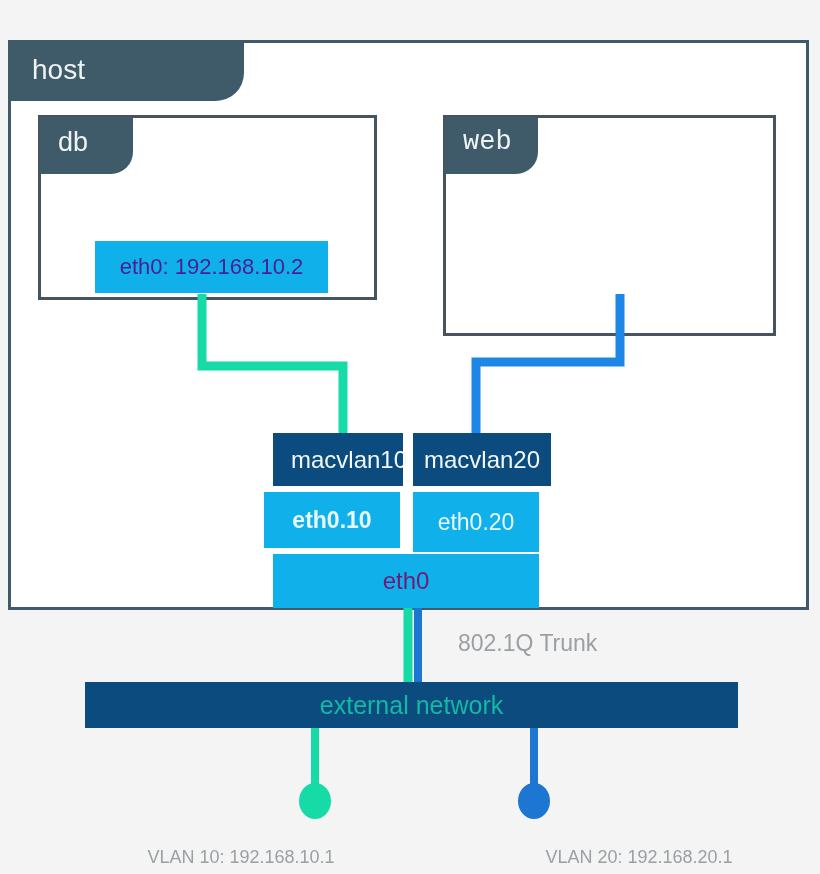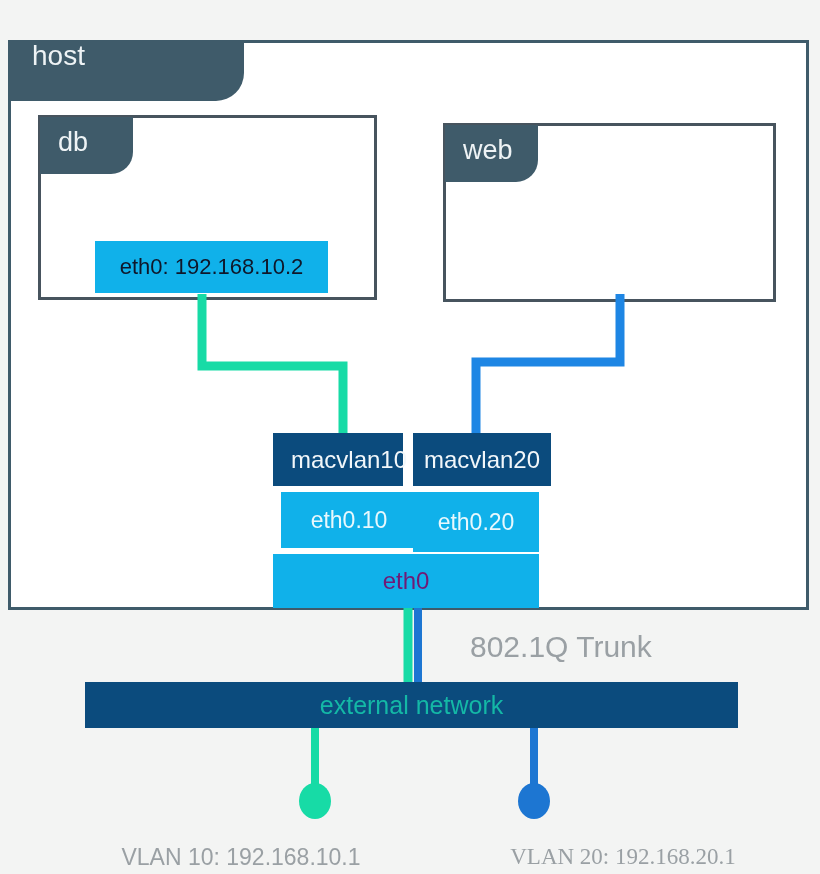--- a/index.html
+++ b/index.html
@@ -20,91 +20,91 @@
   .tab{
     background:var(--slate,#3f5b6a);
     color:#eef3f5;
     display:flex;align-items:flex-start;
     box-sizing:border-box;
     z-index:2;
   }
   .host-tab{
     left:8px;top:40px;width:236px;height:61px;
     border-bottom-right-radius:28px;
-    padding:0 0 0 24px;
+    padding:14px 0 0 24px;
     font-size:28px;
   }
   
   .node-box{
     background:var(--white,#ffffff);
     border:3px solid var(--box-border,#47545e);
     z-index:3;
   }
   .db-box{left:38px;top:115px;width:339px;height:185px;}
-  .web-box{left:443px;top:123px;width:333px;height:179px;}
+  .web-box{left:443px;top:115px;width:333px;height:221px;font-family:Liberation Mono, monospace;}
   .node-tab{
     width:93px;height:57px;
     border-bottom-right-radius:22px;
     padding:10px 4px 0 18px;
     font-size:27px;
     position:absolute;left:-1px;top:-1px;
   }
   
   .iface{
     background:var(--cyan,#10b1ea);
-    color:#0f172a;
+    color:#4c1d95;
     display:flex;align-items:center;justify-content:center;
     font-size:22px;
     z-index:10;
   }
   .iface-db{left:54px;top:123px;width:233px;height:52px;position:absolute;}
   .iface-web{left:49px;top:123px;width:233px;height:52px;position:absolute;}
 
   
   .navy-box{
     background:var(--navy,#0b4b7d);
     color:#f2f7fa;
     display:flex;align-items:center;justify-content:center;
     z-index:10;
   }
   .macvlan10{left:273px;top:433px;width:130px;height:53px;font-size:24px;padding-left:22px;}
   .macvlan20{left:413px;top:433px;width:138px;height:53px;font-size:24px;}
-  .sub10{left:281px;top:492px;width:136px;height:56px;font-size:23px;}
+  .sub10{left:264px;top:492px;width:136px;height:56px;font-size:23px;font-weight:bold;}
   .sub20{left:413px;top:492px;width:126px;height:60px;font-size:23px;}
   .sub10,.sub20{
     background:var(--cyan,#10b1ea);color:#e8f8fd;
     display:flex;align-items:center;justify-content:center;z-index:10;
   }
   .eth0-main{
     left:273px;top:554px;width:266px;height:54px;
     background:var(--cyan,#10b1ea);color:#701a75;
     display:flex;align-items:center;justify-content:center;
     font-size:24px;z-index:10;
   }
 
   .trunk-label{
-    left:470px;top:630px;
+    left:458px;top:630px;
     color:var(--gray-text,#9aa0a4);
-    font-size:30px;z-index:10;
+    font-size:23px;z-index:10;
   }
   .external-bar{
     left:85px;top:682px;width:653px;height:46px;
     background:var(--navy,#0b4b7d);
     color:#14b8a6;
     display:flex;align-items:center;justify-content:center;
     font-size:25px;z-index:10;
   }
   .vlan-label{
     top:843px;height:28px;
     color:var(--gray-text,#9aa0a4);
-    font-size:23px;z-index:10;
+    font-size:18px;z-index:10;
     display:flex;align-items:center;justify-content:center;
   }
   .vlan10-label{left:110px;width:262px;}
-  .vlan20-label{left:492px;width:262px;font-family:Liberation Serif, serif;}
+  .vlan20-label{left:508px;width:262px;}
 
   svg.wires{position:absolute;left:0;top:0;z-index:5;pointer-events:none;}
   .wire-green{stroke:var(--green,#17dba6);stroke-width:9;fill:none;}
   .wire-blue{stroke:var(--blue,#1e86e4);stroke-width:9;fill:none;}
   .wire-blue-deep{stroke:var(--blue-deep,#1d76d2);stroke-width:8;fill:none;}
   .wire-green-thin{stroke:var(--green,#17dba6);stroke-width:8;fill:none;}
   .dot-green{fill:var(--green,#17dba6);}
   .dot-blue{fill:var(--blue-deep,#1d76d2);}
 </style>
 </head>

